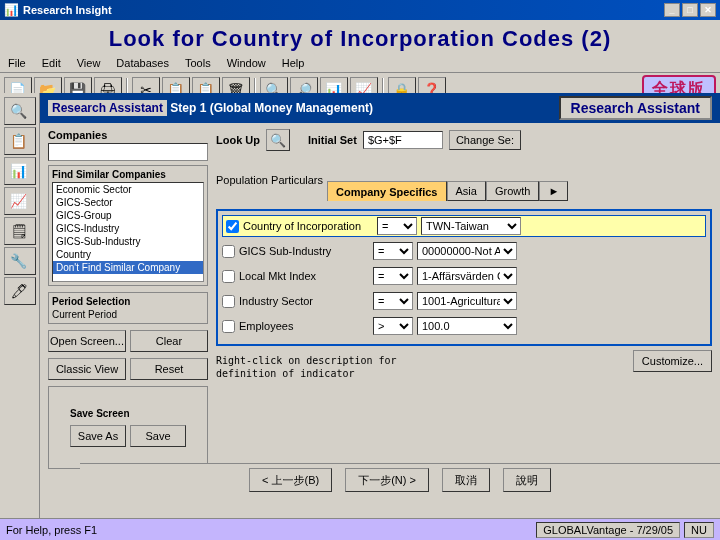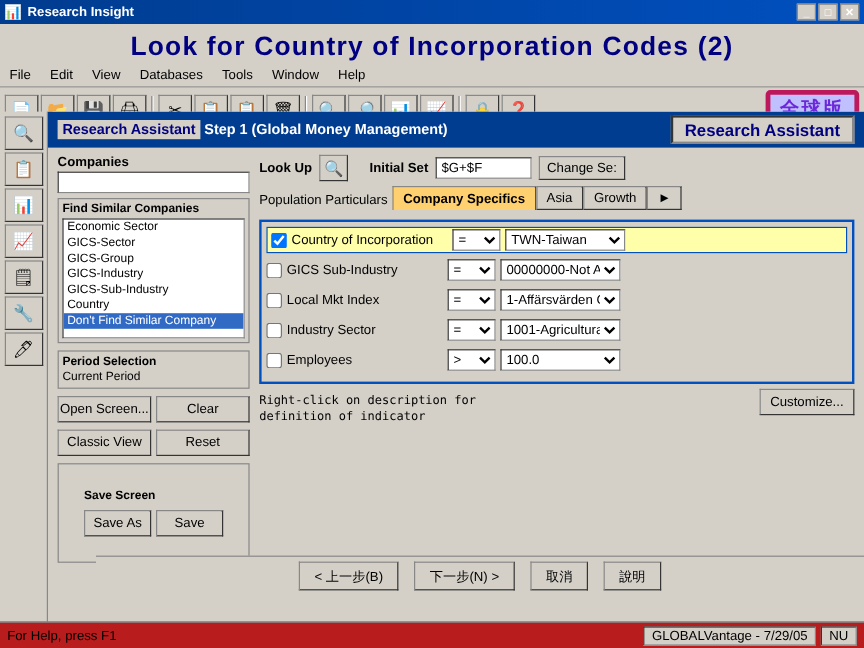--- a/index.html
+++ b/index.html
@@ -96,26 +96,26 @@
       height: 24px;
       border-left: 1px solid #888;
       border-right: 1px solid #fff;
       margin: 0 2px;
     }
 
     
     .globe-badge {
       margin-left: auto;
       background: #c0c0ff;
-      border: 4px solid #be185d;
+      border: 2px solid #be185d;
       border-radius: 4px;
       padding: 2px 8px;
       font-size: 16px;
       font-weight: bold;
-      color: #6d28d9;
+      color: #be185d;
       letter-spacing: 2px;
     }
 
     
     .sidebar {
       position: absolute;
       left: 0;
       top: 93px;
       width: 40px;
       bottom: 22px;
@@ -301,20 +301,21 @@
       font-size: 11px;
       cursor: pointer;
       padding: 0 6px;
     }
 
     
     .pop-tabs {
       display: flex;
       gap: 0;
       margin-bottom: 4px;
+      margin-top: 26px;
     }
     .pop-tab {
       height: 20px;
       padding: 0 8px;
       background: #d4d0c8;
       border: 1px outset #888;
       font-size: 11px;
       cursor: pointer;
       display: flex;
       align-items: center;
@@ -416,21 +417,21 @@
       background: #d4d0c8;
     }
 
     
     .status-bar {
       position: absolute;
       bottom: 0;
       left: 0;
       right: 0;
       height: 22px;
-      background: #b91c1c;
+      background: #c4b5fd;
       border-top: 1px solid #888;
       display: flex;
       align-items: center;
       padding: 0 6px;
       font-size: 11px;
       gap: 8px;
     }
     .status-right {
       margin-left: auto;
       display: flex;

